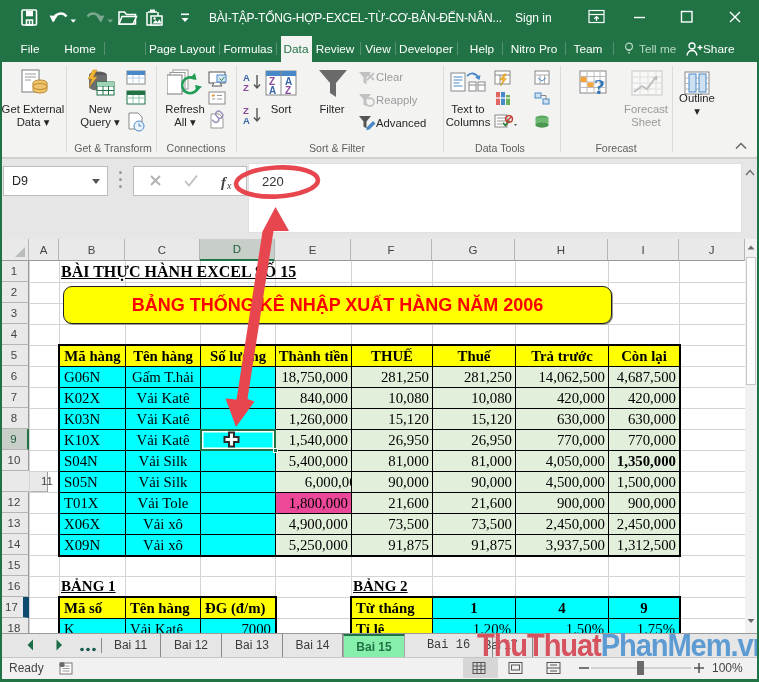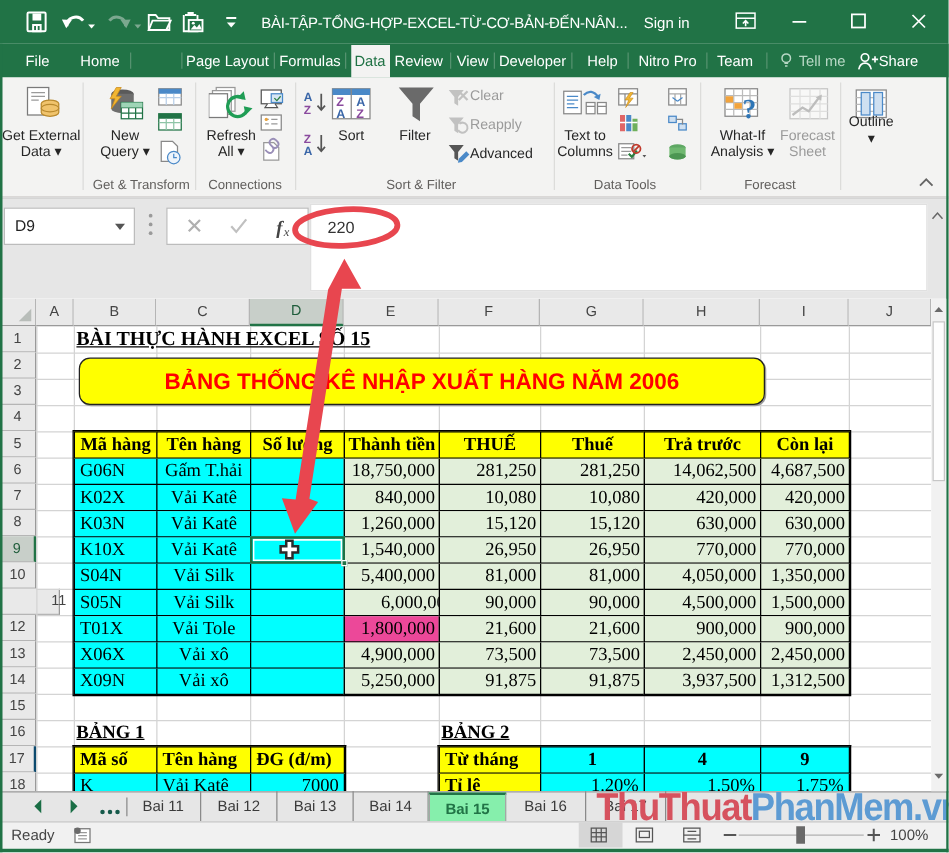--- a/index.html
+++ b/index.html
@@ -263,21 +263,20 @@
 <ellipse cx="8" cy="11" rx="6.5" ry="2.6" fill="#4c9652"></ellipse>
       </g>
 </svg>
 <svg class="abs" style="left:578px;top:68px" width="36" height="32" viewBox="0 0 36 32">
 <rect x="2" y="3" width="26" height="22" fill="#fff" stroke="#888"></rect>
 <path d="M2 8.5 h26 M2 14 h26 M2 19.5 h26 M9 3 v22 M16 3 v22 M22 3 v22" stroke="#bbb"></path>
 <rect x="2.5" y="9" width="6" height="5" fill="#f2a33c"></rect>
 <rect x="9.5" y="14.5" width="6" height="4.5" fill="#f2a33c"></rect>
 <text x="16" y="26" font-family="Liberation Serif" font-size="22" font-weight="bold" fill="#2e75b6">?</text>
 </svg>
-<div class="abs" style="left:549px;top:103px;width:90px;text-align:center;font-size:11.3px;color:#262626;line-height:12.5px;">What-If<br>Analysis ▾</div>
 <svg class="abs" style="left:630px;top:68px" width="36" height="32" viewBox="0 0 36 32" opacity="0.5">
 <rect x="2" y="3" width="30" height="24" fill="#fdfdfd" stroke="#999"></rect>
 <path d="M2 9 h30 M2 15 h30 M2 21 h30 M10 3 v24 M18 3 v24 M26 3 v24" stroke="#ccc"></path>
 <path d="M4 24 l8-6 5 3 9-12" stroke="#888" stroke-width="1.8" fill="none"></path>
 <path d="M27.5 7.5 l-0.5 5 -4.5-2.5 z" fill="#888"></path>
 </svg>
 <div class="abs" style="left:601px;top:103px;width:90px;text-align:center;font-size:11.3px;color:#9a9a9a;line-height:12.5px;">Forecast<br>Sheet</div>
 <svg class="abs" style="left:682px;top:68px" width="30" height="32" viewBox="0 0 30 32">
 <rect x="3" y="4" width="24" height="22" fill="#fff" stroke="#888"></rect>
 <path d="M3 10 h24 M3 15.5 h24 M3 21 h24" stroke="#bbb"></path>
@@ -333,21 +332,21 @@
 <div class="hd" style="left:0;top:148.0px;width:29px;height:21px;background:#e9e9e9;border-bottom:1px solid #b5b5b5;border-right:1px solid #9a9a9a;color:#444;justify-content:center;">7</div>
 <div class="hd" style="left:0;top:169.0px;width:29px;height:21px;background:#e9e9e9;border-bottom:1px solid #b5b5b5;border-right:1px solid #9a9a9a;color:#444;justify-content:center;">8</div>
 <div class="hd" style="left:0;top:190.0px;width:29px;height:21px;background:#c8cfc9;border-bottom:1px solid #b5b5b5;border-right:2px solid #217346;color:#1e5c3a;justify-content:center;">9</div>
 <div class="hd" style="left:0;top:211.0px;width:29px;height:21px;background:#e9e9e9;border-bottom:1px solid #b5b5b5;border-right:1px solid #9a9a9a;color:#444;justify-content:center;">10</div>
 <div class="hd" style="left:0;top:232.0px;width:40px;height:21px;background:#e9e9e9;border-bottom:1px solid #b5b5b5;border-right:1px solid #9a9a9a;color:#444;justify-content:center;padding-left:47px;">11</div>
 <div class="hd" style="left:0;top:253.0px;width:29px;height:21px;background:#e9e9e9;border-bottom:1px solid #b5b5b5;border-right:1px solid #9a9a9a;color:#444;justify-content:center;">12</div>
 <div class="hd" style="left:0;top:274.0px;width:29px;height:21px;background:#e9e9e9;border-bottom:1px solid #b5b5b5;border-right:1px solid #9a9a9a;color:#444;justify-content:center;">13</div>
 <div class="hd" style="left:0;top:295.0px;width:29px;height:21px;background:#e9e9e9;border-bottom:1px solid #b5b5b5;border-right:1px solid #9a9a9a;color:#444;justify-content:center;">14</div>
 <div class="hd" style="left:0;top:316.0px;width:29px;height:21px;background:#e9e9e9;border-bottom:1px solid #b5b5b5;border-right:1px solid #9a9a9a;color:#444;justify-content:center;">15</div>
 <div class="hd" style="left:0;top:337.0px;width:29px;height:21px;background:#e9e9e9;border-bottom:1px solid #b5b5b5;border-right:1px solid #9a9a9a;color:#444;justify-content:center;">16</div>
-<div class="hd" style="left:0;top:358.0px;width:29px;height:21px;background:#e9e9e9;border-bottom:1px solid #b5b5b5;border-right:2px solid #0c4a6e;color:#444;justify-content:center;">17</div>
+<div class="hd" style="left:0;top:358.0px;width:29px;height:21px;background:#e9e9e9;border-bottom:1px solid #b5b5b5;border-right:6px solid #0c4a6e;color:#444;justify-content:center;">17</div>
 <div class="hd" style="left:0;top:379.0px;width:29px;height:21px;background:#e9e9e9;border-bottom:1px solid #b5b5b5;border-right:1px solid #9a9a9a;color:#444;justify-content:center;">18</div>
 <div class="abs" style="left:59px;top:22px;width:1px;height:372px;background:#d4d4d4;"></div>
 <div class="abs" style="left:125px;top:22px;width:1px;height:372px;background:#d4d4d4;"></div>
 <div class="abs" style="left:200px;top:22px;width:1px;height:372px;background:#d4d4d4;"></div>
 <div class="abs" style="left:275px;top:22px;width:1px;height:372px;background:#d4d4d4;"></div>
 <div class="abs" style="left:351px;top:22px;width:1px;height:372px;background:#d4d4d4;"></div>
 <div class="abs" style="left:432px;top:22px;width:1px;height:372px;background:#d4d4d4;"></div>
 <div class="abs" style="left:515px;top:22px;width:1px;height:372px;background:#d4d4d4;"></div>
 <div class="abs" style="left:608px;top:22px;width:1px;height:372px;background:#d4d4d4;"></div>
 <div class="abs" style="left:679px;top:22px;width:1px;height:372px;background:#d4d4d4;"></div>
@@ -414,21 +413,21 @@
 <div class="cell" style="left:432px;top:191.0px;width:84px;height:21px;background:#e2efda;border:1px solid #000;border-top:none;justify-content:flex-end;padding-right:3px;">26,950</div>
 <div class="cell" style="left:515px;top:191.0px;width:94px;height:21px;background:#e2efda;border:1px solid #000;border-top:none;justify-content:flex-end;padding-right:3px;">770,000</div>
 <div class="cell" style="left:608px;top:191.0px;width:72px;height:21px;background:#e2efda;border:1px solid #000;border-top:none;justify-content:flex-end;padding-right:3px;">770,000</div>
 <div class="cell" style="left:59px;top:212.0px;width:67px;height:21px;background:#00ffff;border:1px solid #000;border-top:none;justify-content:flex-start;padding-left:4px;">S04N</div>
 <div class="cell" style="left:125px;top:212.0px;width:76px;height:21px;background:#00ffff;border:1px solid #000;border-top:none;justify-content:center;">Vải Silk</div>
 <div class="cell" style="left:200px;top:212.0px;width:76px;height:21px;background:#00ffff;border:1px solid #000;border-top:none;justify-content:flex-end;"></div>
 <div class="cell" style="left:275px;top:212.0px;width:77px;height:21px;background:#e2efda;border:1px solid #000;border-top:none;justify-content:flex-end;padding-right:3px;">5,400,000</div>
 <div class="cell" style="left:351px;top:212.0px;width:82px;height:21px;background:#e2efda;border:1px solid #000;border-top:none;justify-content:flex-end;padding-right:3px;">81,000</div>
 <div class="cell" style="left:432px;top:212.0px;width:84px;height:21px;background:#e2efda;border:1px solid #000;border-top:none;justify-content:flex-end;padding-right:3px;">81,000</div>
 <div class="cell" style="left:515px;top:212.0px;width:94px;height:21px;background:#e2efda;border:1px solid #000;border-top:none;justify-content:flex-end;padding-right:3px;">4,050,000</div>
-<div class="cell" style="left:608px;top:212.0px;width:72px;height:21px;background:#e2efda;border:1px solid #000;border-top:none;justify-content:flex-end;padding-right:3px;">1,350,000</div>
+<div class="cell" style="left:608px;top:212.0px;width:72px;height:21px;background:#e2efda;border:1px solid #000;border-top:none;justify-content:flex-end;padding-right:3px;font-weight:bold;">1,350,000</div>
 <div class="cell" style="left:59px;top:233.0px;width:67px;height:21px;background:#00ffff;border:1px solid #000;border-top:none;justify-content:flex-start;padding-left:4px;">S05N</div>
 <div class="cell" style="left:125px;top:233.0px;width:76px;height:21px;background:#00ffff;border:1px solid #000;border-top:none;justify-content:center;">Vải Silk</div>
 <div class="cell" style="left:200px;top:233.0px;width:76px;height:21px;background:#00ffff;border:1px solid #000;border-top:none;justify-content:flex-end;"></div>
 <div class="cell" style="left:275px;top:233.0px;width:93px;height:21px;background:#e2efda;border:1px solid #000;border-top:none;justify-content:flex-end;padding-right:3px;">6,000,000</div>
 <div class="cell" style="left:351px;top:233.0px;width:82px;height:21px;background:#e2efda;border:1px solid #000;border-top:none;justify-content:flex-end;padding-right:3px;">90,000</div>
 <div class="cell" style="left:432px;top:233.0px;width:84px;height:21px;background:#e2efda;border:1px solid #000;border-top:none;justify-content:flex-end;padding-right:3px;">90,000</div>
 <div class="cell" style="left:515px;top:233.0px;width:94px;height:21px;background:#e2efda;border:1px solid #000;border-top:none;justify-content:flex-end;padding-right:3px;">4,500,000</div>
 <div class="cell" style="left:608px;top:233.0px;width:72px;height:21px;background:#e2efda;border:1px solid #000;border-top:none;justify-content:flex-end;padding-right:3px;">1,500,000</div>
 <div class="cell" style="left:59px;top:254.0px;width:67px;height:21px;background:#00ffff;border:1px solid #000;border-top:none;justify-content:flex-start;padding-left:4px;">T01X</div>
 <div class="cell" style="left:125px;top:254.0px;width:76px;height:21px;background:#00ffff;border:1px solid #000;border-top:none;justify-content:center;text-align:right;">Vải Tole</div>
@@ -486,21 +485,21 @@
 <circle cx="82" cy="16.5" r="1.8" fill="#15594a"></circle>
       <circle cx="88" cy="16.5" r="1.8" fill="#15594a"></circle>
       <circle cx="94" cy="16.5" r="1.8" fill="#15594a"></circle>
 </svg>
 <div class="abs" style="left:101px;top:638px;width:1px;height:15px;background:#8a8a8a;"></div>
 <div class="abs" style="left:101px;top:633px;width:60px;height:24px;color:#3b3b3b;font-size:12px;display:flex;align-items:center;justify-content:center;border-right:1px solid #8a8a8a;">Bai 11</div>
 <div class="abs" style="left:161px;top:633px;width:61px;height:24px;color:#3b3b3b;font-size:12px;display:flex;align-items:center;justify-content:center;border-right:1px solid #8a8a8a;">Bai 12</div>
 <div class="abs" style="left:222px;top:633px;width:61px;height:24px;color:#3b3b3b;font-size:12px;display:flex;align-items:center;justify-content:center;border-right:1px solid #8a8a8a;">Bai 13</div>
 <div class="abs" style="left:283px;top:633px;width:60px;height:24px;color:#3b3b3b;font-size:12px;display:flex;align-items:center;justify-content:center;border-right:1px solid #8a8a8a;">Bai 14</div>
 <div class="abs" style="left:343px;top:634px;width:62px;height:23px;background:#86efac;border-top:2px solid #217346;border-left:1px solid #a6a6a6;border-right:1px solid #a6a6a6;color:#217346;font-weight:bold;font-size:12px;display:flex;align-items:center;justify-content:center;">Bai 15</div>
-<div class="abs" style="left:405px;top:633px;width:64px;height:24px;color:#3b3b3b;font-size:12px;display:flex;align-items:center;justify-content:center;border-right:1px solid #8a8a8a;">Bai 16</div>
+<div class="abs" style="left:405px;top:633px;width:88px;height:24px;color:#3b3b3b;font-size:12px;display:flex;align-items:center;justify-content:center;border-right:1px solid #8a8a8a;font-family:Liberation Mono, monospace;">Bai 16</div>
 <div class="abs" style="left:469px;top:633px;width:64px;height:24px;color:#3b3b3b;font-size:12px;display:flex;align-items:center;justify-content:center;border-right:1px solid #8a8a8a;">Bai 17</div>
 <div class="abs" style="left:477px;top:628px;width:320px;font-size:31px;font-weight:bold;white-space:nowrap;font-family:'Liberation Sans';letter-spacing:-1.2px;transform:scaleX(0.94);transform-origin:0 0;overflow:hidden;"><span style="color:#d6525e;">ThuThuat</span><span style="color:#5d9bd3;">PhanMem.vn</span></div>
 <div class="abs" style="left:0;top:657px;width:759px;height:22px;background:#f1f1f1;border-top:1px solid #c6c6c6;"></div>
 <div class="abs" style="left:9px;top:657px;height:22px;display:flex;align-items:center;font-size:12px;color:#444;">Ready</div>
 <svg class="abs" style="left:57px;top:660px" width="18" height="16" viewBox="0 0 18 16">
 <rect x="3" y="3" width="12" height="11" fill="#fff" stroke="#777"></rect>
 <path d="M5.5 6 h7 M5.5 8.5 h7 M5.5 11 h7" stroke="#999"></path>
 <circle cx="5" cy="4.5" r="2.6" fill="#6a6a6a"></circle>
 </svg>
 <div class="abs" style="left:463px;top:658px;width:35px;height:20px;background:#d6d6d6;"></div>

